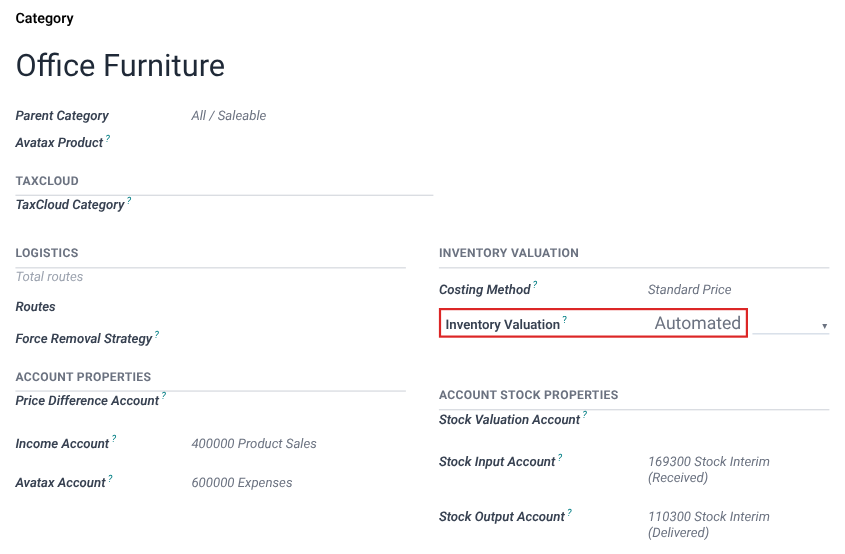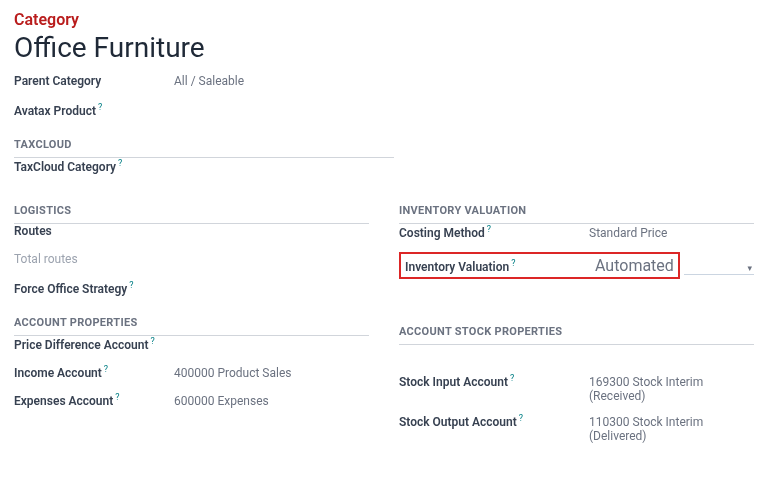--- a/index.html
+++ b/index.html
@@ -5,48 +5,50 @@
   * { box-sizing: border-box; margin: 0; padding: 0; }
   body {
     font-family: -apple-system, BlinkMacSystemFont, "Segoe UI", Roboto, "Helvetica Neue", Arial, sans-serif;
     background: #ffffff;
     color: #374151;
     padding: 10px 14px;
     font-size: 13px;
     width: 768px;
   }
   .section-label {
-    font-size: 16px;
+    font-size: 13px;
     font-weight: 600;
-    color: #b91c1c;
+    color: #000000;
   }
   .category-title {
     font-size: 28px;
     font-weight: 400;
     color: #1f2937;
-    margin-top: 2px;
+    margin-top: 18px;
     margin-bottom: 10px;
   }
   .row {
     display: flex;
     align-items: baseline;
     margin-bottom: 10px;
     min-height: 18px;
+    font-style: italic;
   }
   .row .label {
     width: 160px;
     font-size: 12px;
     font-weight: 600;
     color: #374151;
     flex-shrink: 0;
   }
   .row .value {
     font-size: 12px;
     color: #6b7280;
     font-weight: 400;
+    margin-top: 12px;
   }
   .help {
     color: #017e84;
     font-size: 9px;
     vertical-align: super;
     margin-left: 2px;
     font-weight: 400;
     cursor: help;
   }
   .section-header {
@@ -132,46 +134,46 @@
   <div class="label">
     <span>TaxCloud Category</span><span class="help">?</span>
   </div>
 </div>
 
 <div class="columns">
 
   <div class="col">
     <div class="section-header">LOGISTICS</div>
     <div class="row">
+      <div class="label" style="color:#9ca3af;font-weight:400">Total routes</div>
+    </div>
+    <div class="row">
       <div class="label">Routes</div>
     </div>
     <div class="row">
-      <div class="label" style="color:#9ca3af;font-weight:400">Total routes</div>
-    </div>
-    <div class="row">
-      <div class="label">
-        <span>Force Office Strategy</span><span class="help">?</span>
+      <div class="label">
+        <span>Force Removal Strategy</span><span class="help">?</span>
       </div>
     </div>
 
     <div class="section-header">ACCOUNT PROPERTIES</div>
     <div class="row">
       <div class="label">
         <span>Price Difference Account</span><span class="help">?</span>
       </div>
     </div>
     <div class="row">
       <div class="label">
         <span>Income Account</span><span class="help">?</span>
       </div>
       <div class="value">400000 Product Sales</div>
     </div>
     <div class="row">
       <div class="label">
-        <span>Expenses Account</span><span class="help">?</span>
+        <span>Avatax Account</span><span class="help">?</span>
       </div>
       <div class="value">600000 Expenses</div>
     </div>
   </div>
 
   <div class="col col-right">
     <div class="section-header">INVENTORY VALUATION</div>
     <div class="row">
       <div class="label">
         <span>Costing Method</span><span class="help">?</span>
@@ -187,20 +189,23 @@
         <div class="value">Automated</div>
       </div>
       <div class="ddwrap" style="margin-left:4px;">
         <span></span>
         <span class="caret">▾</span>
       </div>
     </div>
 
     <div class="section-header" style="margin-top:46px">ACCOUNT STOCK PROPERTIES</div>
     <div class="row">
+      <div class="label">
+        <span>Stock Valuation Account</span><span class="help">?</span>
+      </div>
     </div>
     <div class="row">
       <div class="label">
         <span>Stock Input Account</span><span class="help">?</span>
       </div>
       <div class="value">169300 Stock Interim (Received)</div>
     </div>
     <div class="row">
       <div class="label">
         <span>Stock Output Account</span><span class="help">?</span>

